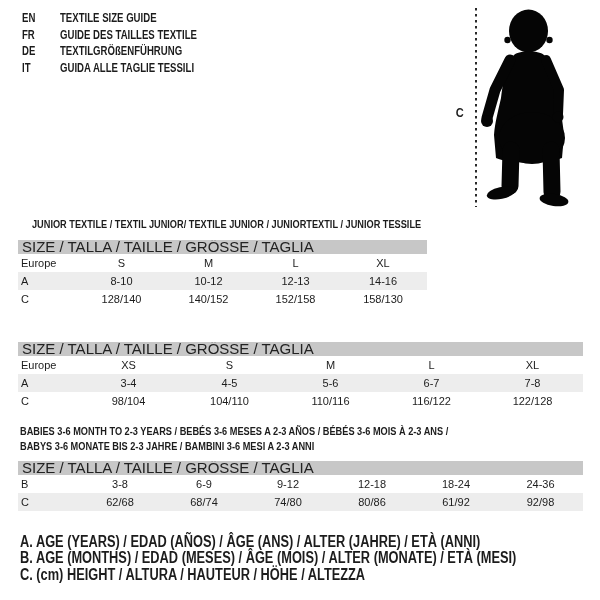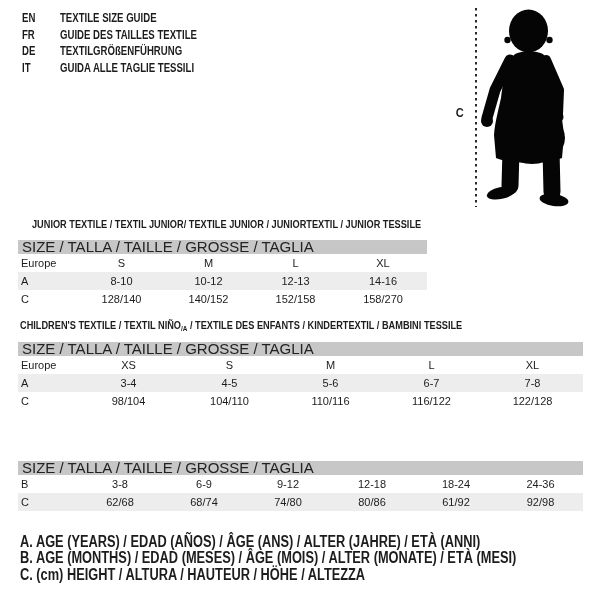--- a/index.html
+++ b/index.html
@@ -106,30 +106,25 @@
       <td>8-10</td>
       <td>10-12</td>
       <td>12-13</td>
       <td>14-16</td>
     </tr>
     <tr>
       <td class="lab">C</td>
       <td>128/140</td>
       <td>140/152</td>
       <td>152/158</td>
-      <td>158/270</td>
+      <td>158/130</td>
     </tr>
   </tbody>
     </table>
 
-  <div class="sec-title" style="top:318px;">
-    <span class="cond b">
-      <span>CHILDREN'S TEXTILE / TEXTIL NIÑO</span><span class="sub">/A</span><span> / TEXTILE DES ENFANTS / KINDERTEXTIL / BAMBINI TESSILE</span>
-    </span>
-  </div>
   <table class="tbl" style="left:18px; top:342px; width:565px;">
     <colgroup>
         <col style="width:60px">
         <col style="width:101px">
         <col style="width:101px">
         <col style="width:101px">
         <col style="width:101px">
         <col style="width:101px">
       </colgroup>
     <tbody>
@@ -156,20 +151,24 @@
       <td class="lab">C</td>
       <td>98/104</td>
       <td>104/110</td>
       <td>110/116</td>
       <td>116/122</td>
       <td>122/128</td>
     </tr>
   </tbody>
     </table>
 
+  <div class="sec-title" style="top:424px; line-height:15px;">
+    <span class="cond b">BABIES 3-6 MONTH TO 2-3 YEARS / BEBÉS 3-6 MESES A 2-3 AÑOS / BÉBÉS 3-6 MOIS À 2-3 ANS /</span><br>
+    <span class="cond b">BABYS 3-6 MONATE BIS 2-3 JAHRE / BAMBINI 3-6 MESI A 2-3 ANNI</span>
+  </div>
   <table class="tbl" style="left:18px; top:461px; width:565px;">
     <colgroup>
         <col style="width:60px">
         <col style="width:84px">
         <col style="width:84px">
         <col style="width:84px">
         <col style="width:84px">
         <col style="width:84px">
         <col style="width:85px">
       </colgroup>

